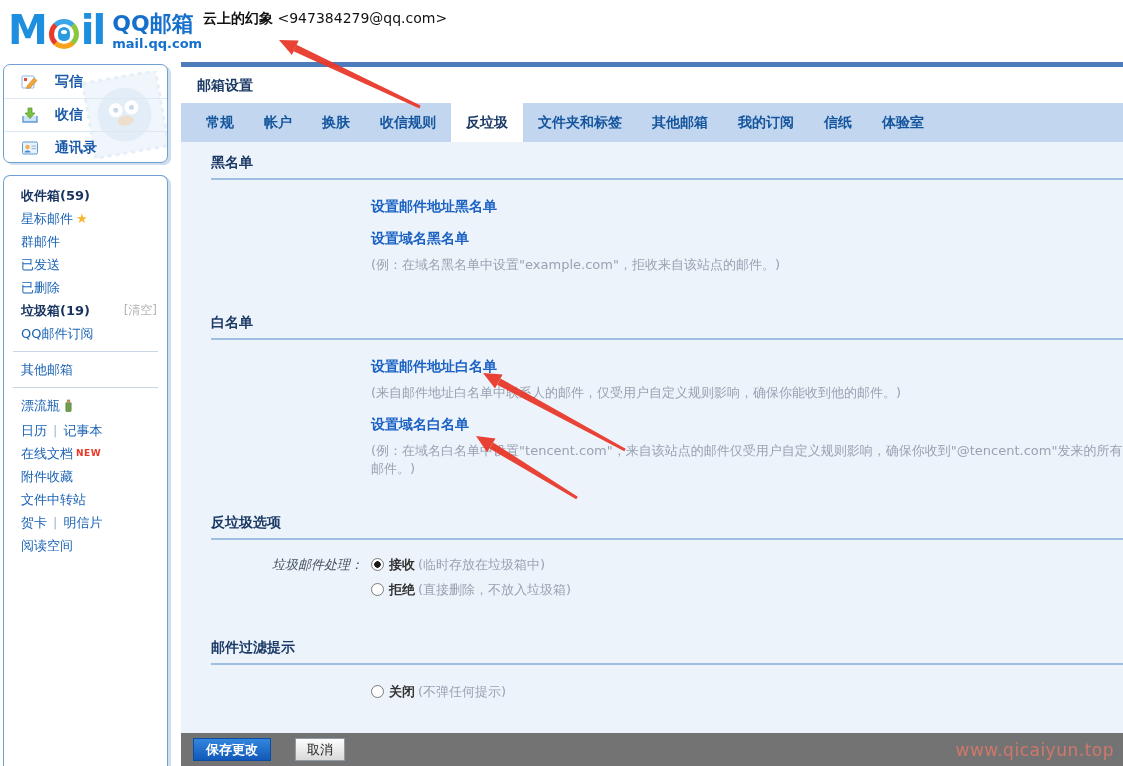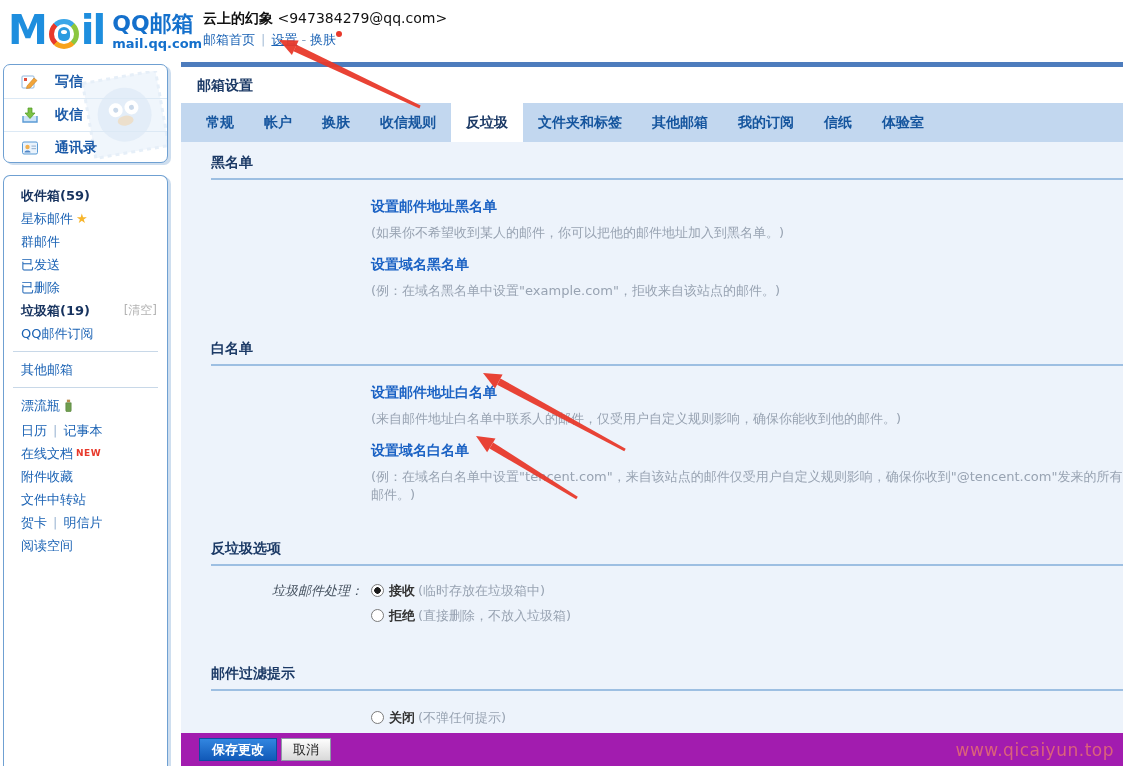--- a/index.html
+++ b/index.html
@@ -75,21 +75,21 @@
   .opt-row { margin-left:20px; font-size:13px; }
   .opt-row.first { margin-top:16px; }
   .opt-row + .opt-row { margin-top:7px; }
   .opt-label { display:inline-block; width:162px; text-align:right; margin-right:8px; color:#44505e;font-style:italic; }
   .radio { display:inline-block; width:13px; height:13px; border:1px solid #7b7b7b; border-radius:50%; background:#fff;
            vertical-align:-2px; margin-right:5px; cursor:pointer; }
   .radio.checked { background:radial-gradient(circle at 50% 50%, #1a1a1a 0 3px, #fff 3.5px); }
   .opt-name { font-weight:bold; color:#333; cursor:pointer; }
   .opt-desc { color:#98a3b2; margin-left:3px; }
 
-  .mfooter { position:absolute; left:0; bottom:0; right:0; height:33px; background:#a21caf; display:flex; align-items:center; padding-left:18px; gap:4px; }
+  .mfooter { position:absolute; left:0; bottom:0; right:0; height:33px; background:#737373; display:flex; align-items:center; padding-left:12px; gap:24px; }
   .btn-save { height:23px; padding:0 12px; font-size:13px; font-weight:bold; color:#fff; cursor:pointer;
               background:linear-gradient(#3286e0,#1159b8); border:1px solid #0c4da2; }
   .btn-cancel { height:23px; padding:0 11px; font-size:13px; color:#222; cursor:pointer;
                 background:linear-gradient(#fdfdfd,#d9d9d9); border:1px solid #8e9aa6; }
 
   .watermark { position:absolute; right:9px; bottom:6px; font-size:17px; color:rgba(238,122,106,.75); letter-spacing:.5px; z-index:40; }
   .arrows { position:absolute; left:0; top:0; z-index:50; pointer-events:none; }
 </style>
 </head>
 <body>
@@ -105,23 +105,20 @@
       <span class="lg-il">il</span>
       <div class="lg-right">
         <div class="lg-brand">QQ邮箱</div>
         <div class="lg-domain">mail.qq.com</div>
       </div>
     </div>
     <div class="account">
       <div class="acc-line1">
         <span class="acc-name">云上的幻象</span>
         <span class="acc-email">&lt;947384279@qq.com&gt;</span>
-      </div>
-      <div class="acc-line2">
-        <a>邮箱首页</a><span class="sep">|</span><a class="u">设置</a><span class="dash">-</span><a>换肤</a><span class="reddot"></span>
       </div>
     </div>
   </header>
 
   <aside>
     <div class="sbox sbox1">
       <div class="stamp">
         <svg width="96" height="92" viewBox="0 0 96 92">
           <g transform="rotate(-10 48 46)" opacity="0.55">
             <rect x="14" y="6" width="74" height="76" fill="#e4eef9" stroke="#d2e2f3" stroke-width="3" stroke-dasharray="4 4"></rect>
@@ -209,21 +206,20 @@
       <span class="tab">信纸</span>
       <span class="tab">体验室</span>
     </nav>
 
     <div class="content">
 
       <section class="sec1">
         <div class="sec-h">黑名单</div>
         <div class="sec-b">
           <a class="slink first">设置邮件地址黑名单</a>
-          <div class="sdesc">(如果你不希望收到某人的邮件，你可以把他的邮件地址加入到黑名单。)</div>
           <a class="slink mt">设置域名黑名单</a>
           <div class="sdesc">(例：在域名黑名单中设置"example.com"，拒收来自该站点的邮件。)</div>
         </div>
       </section>
 
       <section class="sec2">
         <div class="sec-h">白名单</div>
         <div class="sec-b">
           <a class="slink first">设置邮件地址白名单</a>
           <div class="sdesc">(来自邮件地址白名单中联系人的邮件，仅受用户自定义规则影响，确保你能收到他的邮件。)</div>

